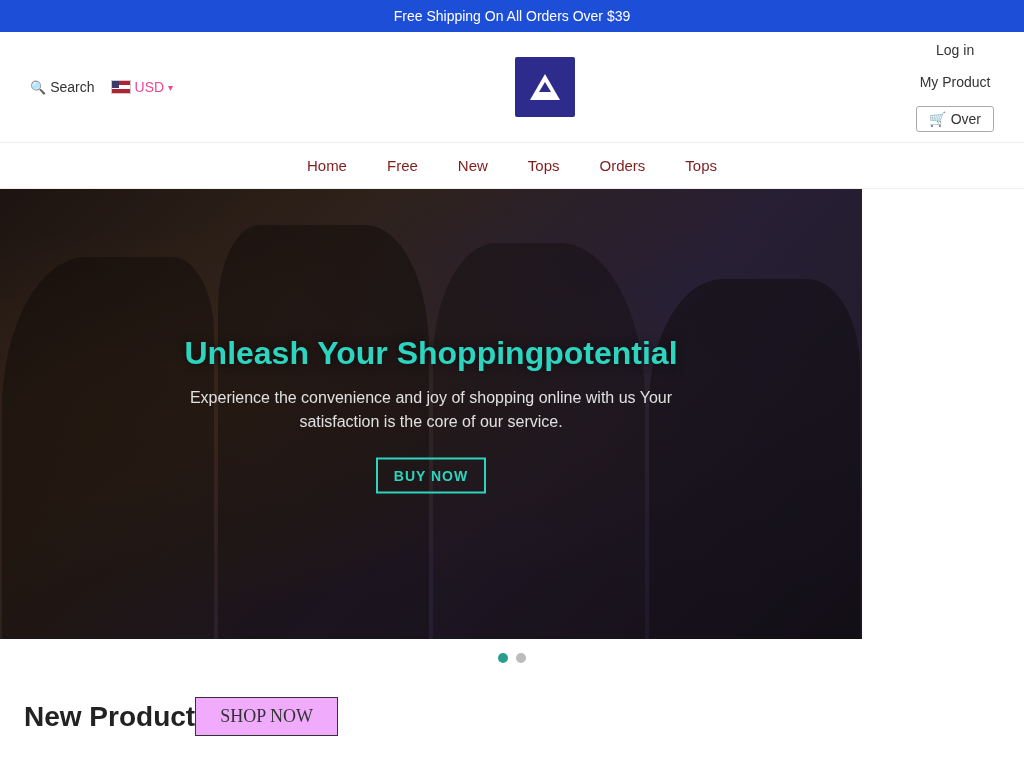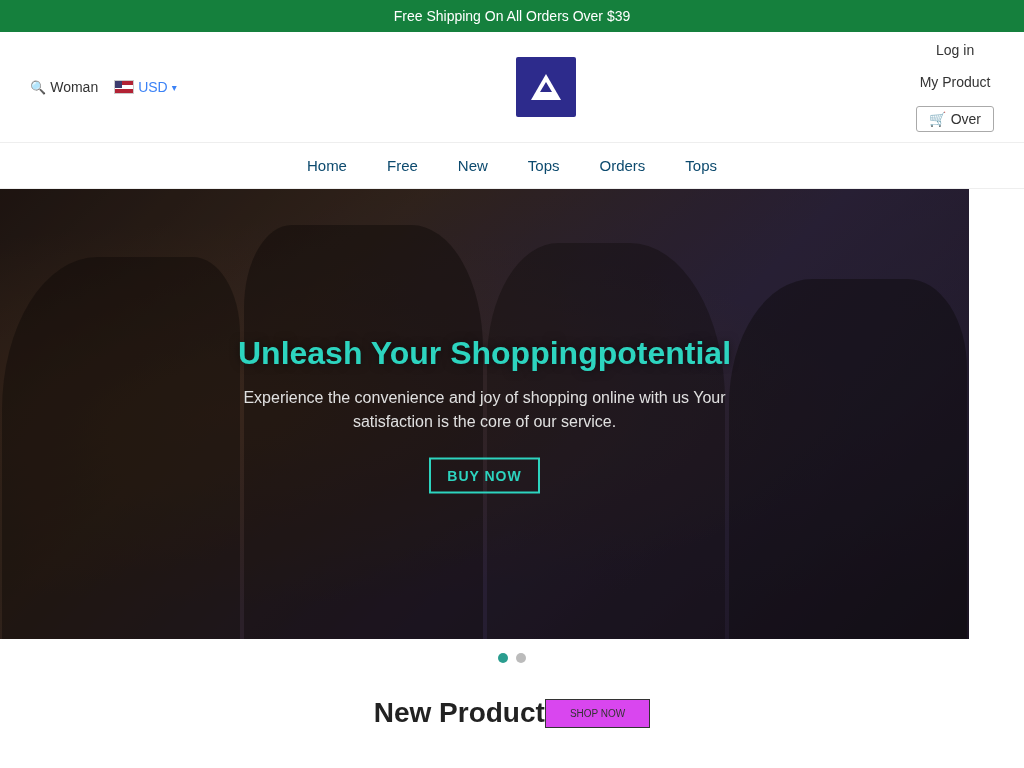--- a/index.html
+++ b/index.html
@@ -1,20 +1,20 @@
 <!DOCTYPE html>
 <html><head>
   <meta charset="utf-8">
   <style>
     * { margin: 0; padding: 0; box-sizing: border-box; }
     body { font-family: Arial, sans-serif; background: #fff; width: 1024px; overflow-x: hidden; }
 
     
     .top-banner {
-      background: #15803d;
+      background: #1d4ed8;
       color: #fff;
       text-align: center;
       padding: 8px 0;
       font-size: 14px;
     }
 
     
     .header {
       display: flex;
       align-items: center;
@@ -33,21 +33,21 @@
       gap: 4px;
       cursor: pointer;
       font-size: 14px;
       color: #333;
     }
     .currency-area {
       display: flex;
       align-items: center;
       gap: 4px;
       font-size: 14px;
-      color: #3b82f6;
+      color: #ec4899;
       cursor: pointer;
     }
     .flag {
       width: 20px;
       height: 14px;
       display: inline-block;
       background: linear-gradient(to bottom, #B22234 33%, #fff 33%, #fff 66%, #B22234 66%);
       border: 1px solid #ccc;
       position: relative;
       overflow: hidden;
@@ -118,27 +118,27 @@
     
     .nav {
       display: flex;
       justify-content: center;
       gap: 40px;
       padding: 14px 0;
       border-bottom: 1px solid #eee;
     }
     .nav a {
       text-decoration: none;
-      color: #0c4a6e;
+      color: #7f1d1d;
       font-size: 15px;
     }
 
     
     .hero {
-      width: 969px;
+      width: 862px;
       height: 450px;
       position: relative;
       overflow: hidden;
       background: #be185d;
     }
     .hero-bg {
       width: 100%;
       height: 100%;
       background: 
         radial-gradient(ellipse at 25% 50%, rgba(90,60,40,0.7) 0%, transparent 60%),
@@ -215,56 +215,57 @@
       border-radius: 50%;
       background: #bbb;
     }
     .dot.active {
       background: #2a9d8f;
     }
 
     
     .bottom-section {
       display: flex;
-      justify-content: center;
-      align-items: center;
-      padding: 20px 40px 10px;
+      justify-content: flex-start;
+      align-items: center;
+      padding: 20px 24px 10px;
     }
     .new-product-title {
       font-size: 28px;
       font-weight: bold;
       color: #222;
     }
     .shop-now-btn {
       border: 1px solid #333;
       padding: 8px 24px;
-      font-size: 10px;
-      cursor: pointer;
-      background: #d946ef;
+      font-size: 18px;
+      cursor: pointer;
+      background: #f0abfc;
       color: #333;
+      font-family: Liberation Serif, serif;
     }
 
     
     .chevron-icon {
       font-size: 10px;
     }
     .search-icon { font-size: 13px; }
   </style>
 </head>
 <body>
 
 <div class="top-banner">
   <span>Free Shipping On All Orders Over $39</span>
 </div>
 
 <div class="header">
   <div class="header-left">
     <div class="search-area">
       <span class="search-icon">🔍</span>
-      <span>Woman</span>
+      <span>Search</span>
     </div>
     <div class="currency-area">
       <span class="flag"></span>
       <span>USD</span>
       <span class="chevron-icon">▾</span>
     </div>
   </div>
 
   <div class="logo-area">
     <div class="logo-box">

